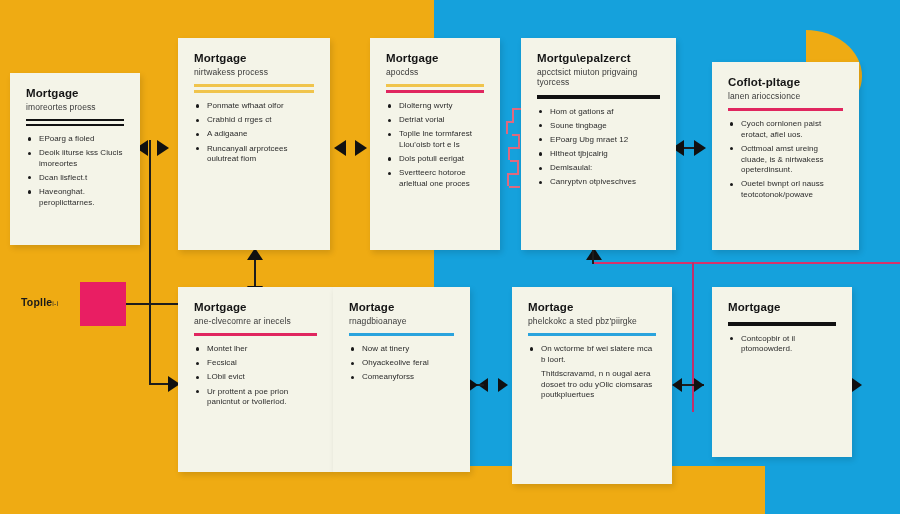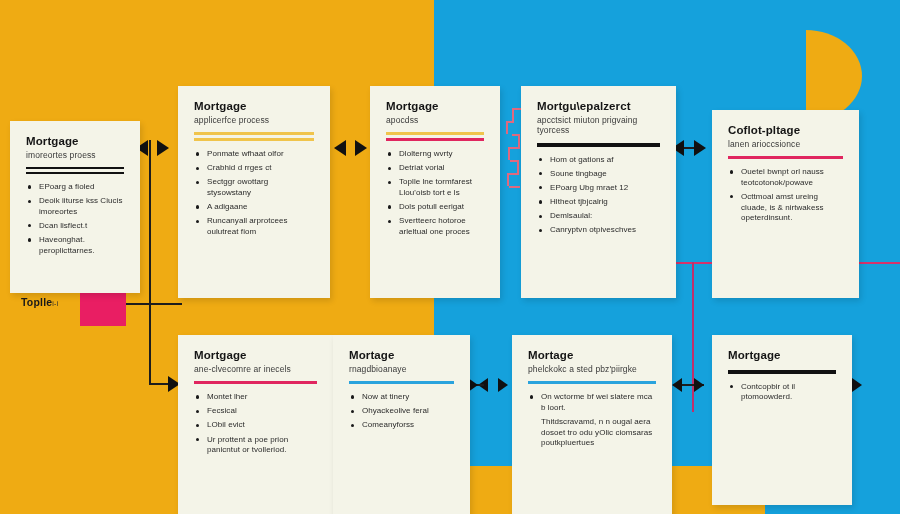--- a/index.html
+++ b/index.html
@@ -25,21 +25,20 @@
     border-top-right-radius:56px 46px;
     border-bottom-right-radius:56px 46px;
   }
 
   
   .card {
     position:absolute;
     background:#f4f4e8;
     box-shadow:2px 3px 6px rgba(0,0,0,0.13);
     padding:14px 16px 10px 16px;
-    margin-top:48px;
   }
   .card-title {
     font-size:11.5px; font-weight:bold; color:#151515;
     letter-spacing:.1px; line-height:1.18;
   }
   .card-sub {
     font-size:8.5px; color:#3a3a3a; line-height:1.25; margin-top:1px;
     letter-spacing:.1px;
   }
   .rule { height:3px; margin:7px 0 3px 0; width:100%; }
@@ -188,29 +187,28 @@
     <ul class="bullets">
       <li>EPoarg a fioled</li>
       <li>Deoik iiturse kss Ciucis imoreortes</li>
       <li>Dcan lisflect.t</li>
       <li>Haveonghat. peroplicttarnes.</li>
     </ul>
   </div>
 
   <div class="card" style="left:178px; top:38px; width:152px; height:212px;">
     <div class="card-title">Mortgage</div>
-    <div class="card-sub">applicerfce process</div>
+    <div class="card-sub">nirtwakess process</div>
     <div class="rules">
       <div class="rule yellow"></div>
       <div class="rule yellow"></div>
     </div>
     <ul class="bullets">
       <li>Ponmate wfhaat olfor</li>
       <li>Crabhid d rrges ct</li>
-      <li>Sectggr owottarg stysowstany</li>
       <li>A adigaane</li>
       <li>Runcanyall arprotcees oulutreat fiom</li>
     </ul>
   </div>
 
   <div class="card" style="left:370px; top:38px; width:130px; height:212px;">
     <div class="card-title">Mortgage</div>
     <div class="card-sub">apocdss</div>
     <div class="rules">
       <div class="rule yellow"></div>
@@ -241,22 +239,23 @@
     </ul>
   </div>
 
   <div class="card" style="left:712px; top:62px; width:147px; height:188px;">
     <div class="card-title">Coflot-pltage</div>
     <div class="card-sub">lanen arioccsionce</div>
     <div class="rules">
       <div class="rule pink"></div>
     </div>
     <ul class="bullets">
+      <li>Cyoch cornlonen paist erotact, afiel uos.</li>
+      <li>Octtmoal amst ureing cluade, is &amp; nirtwakess opeterdinsunt.</li>
       <li>Ouetel bwnpt orl nauss teotcotonok/powave</li>
-      <li>Octtmoal amst ureing cluade, is &amp; nirtwakess opeterdinsunt.</li>
     </ul>
   </div>
 
   <div class="card" style="left:178px; top:287px; width:155px; height:185px;">
     <div class="card-title">Mortgage</div>
     <div class="card-sub">ane-clvecomre ar inecels</div>
     <div class="rules">
       <div class="rule pink"></div>
     </div>
     <ul class="bullets">

